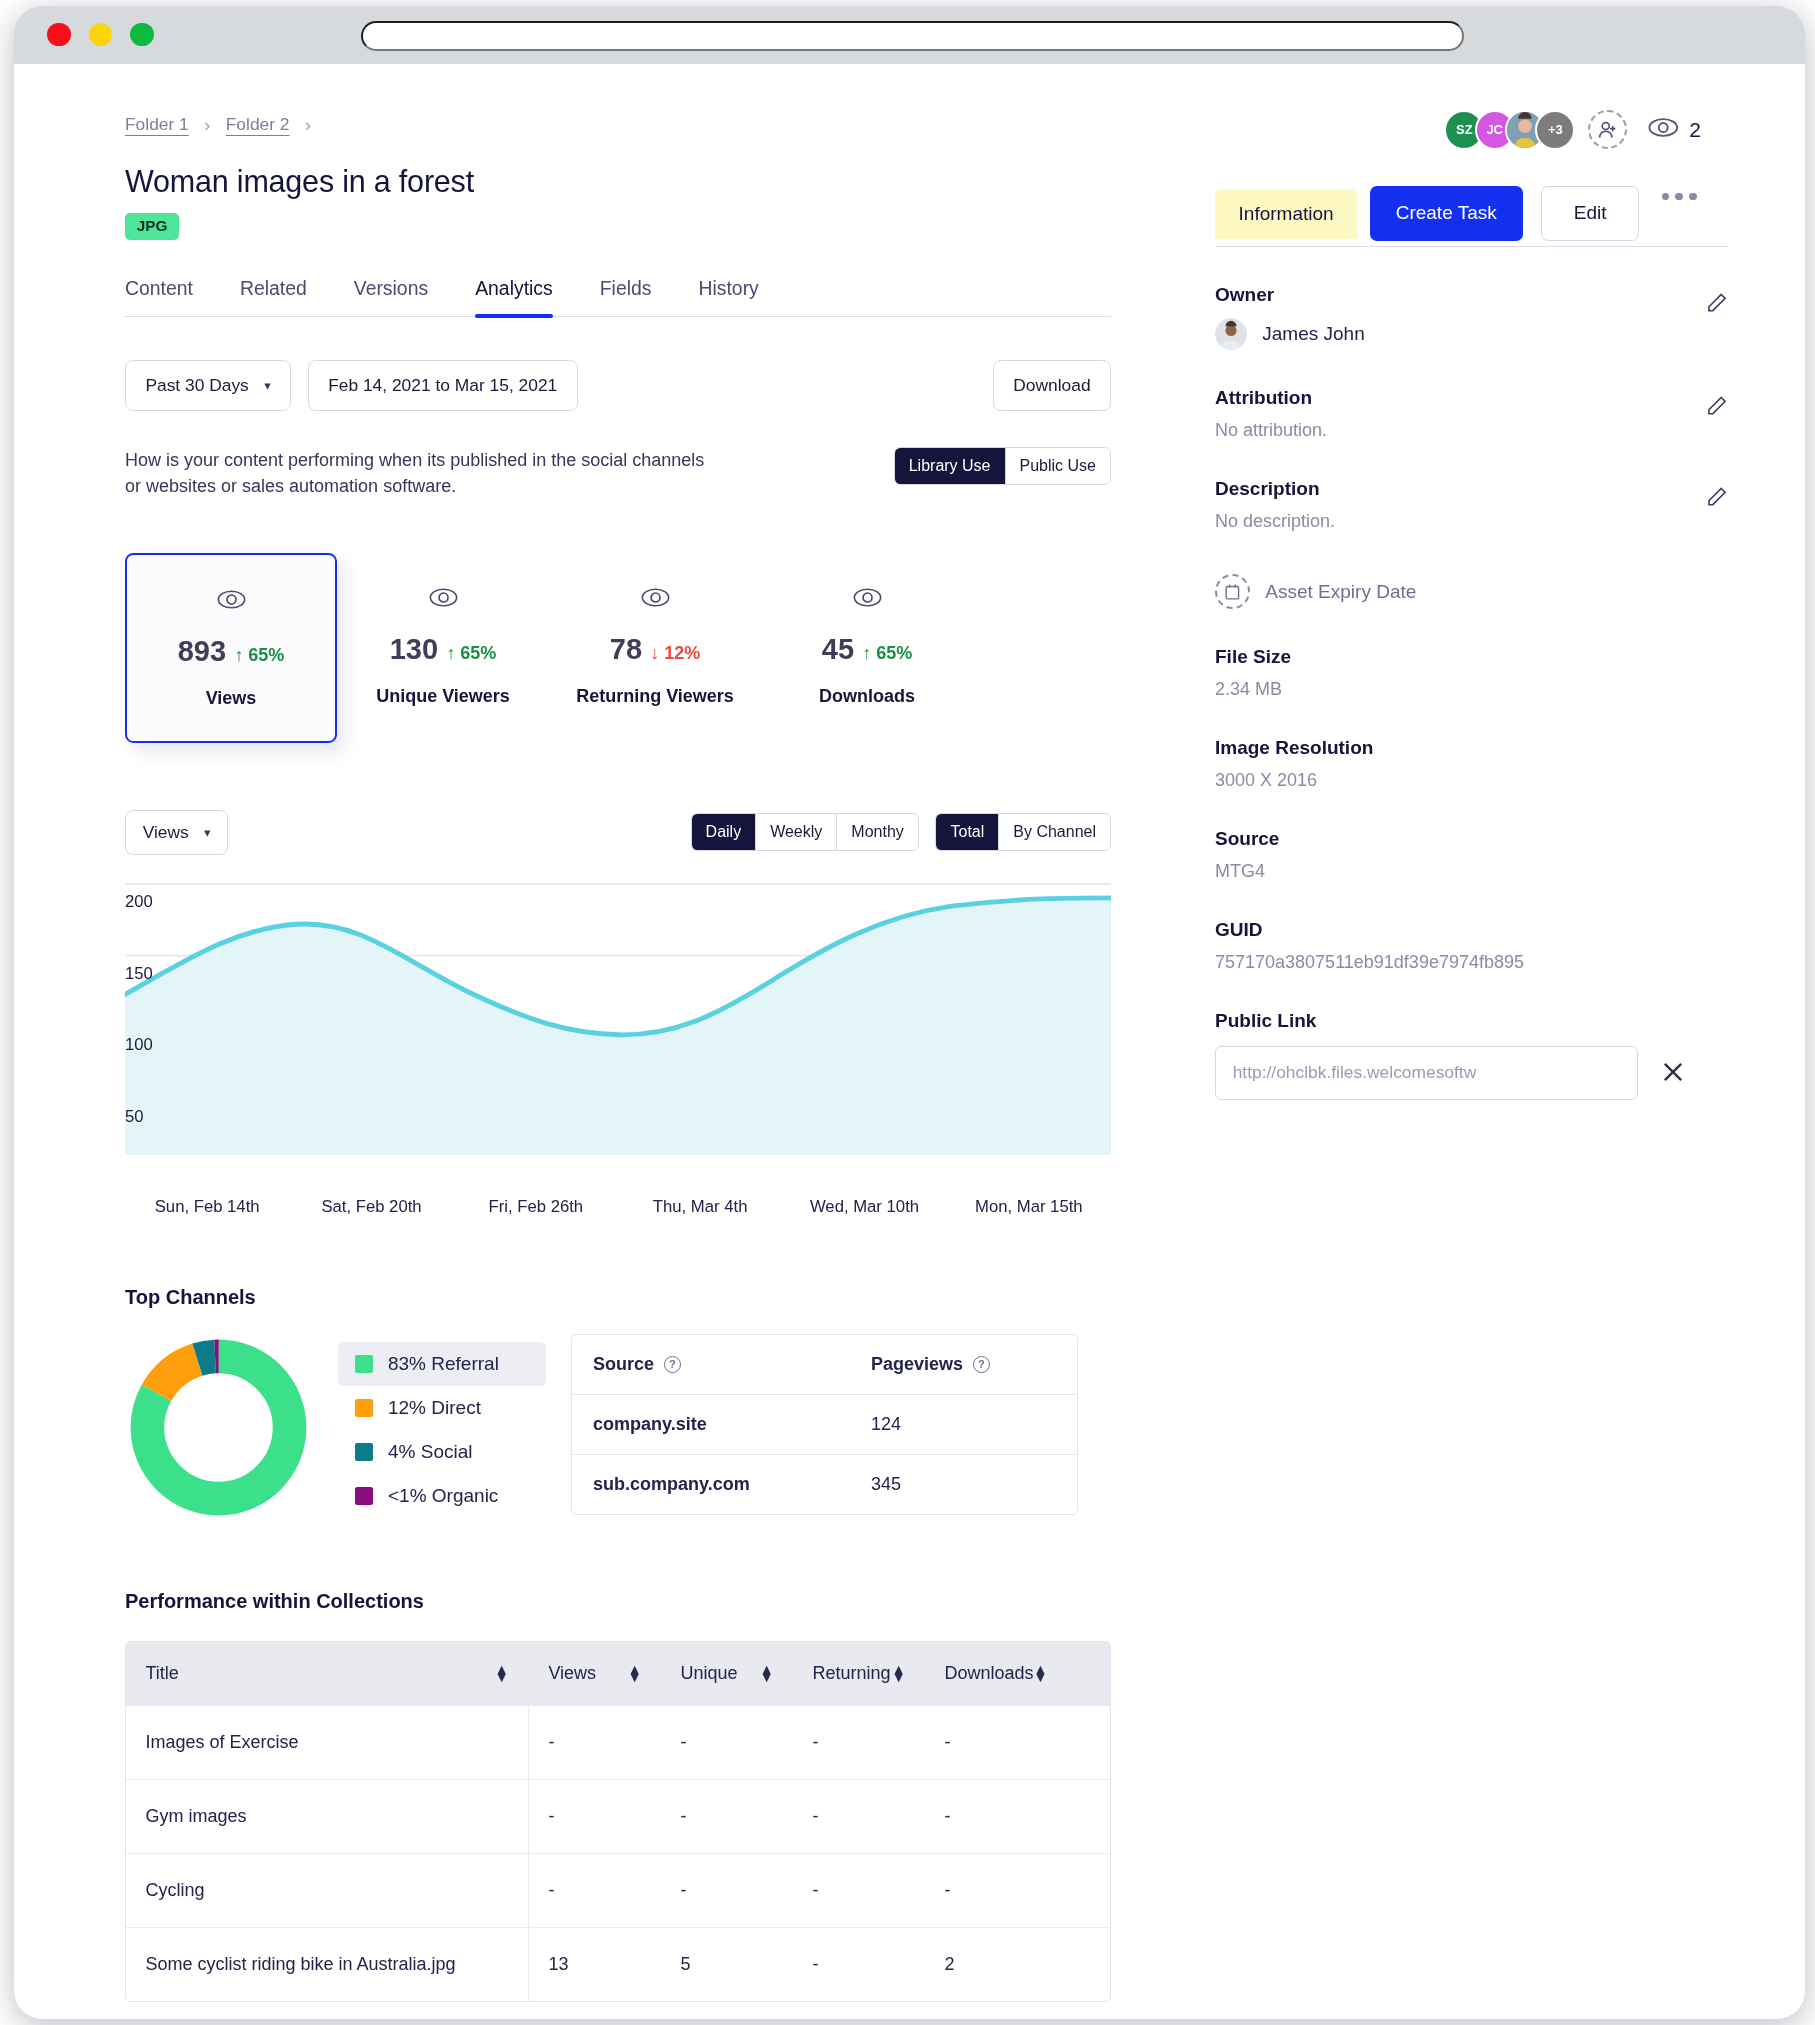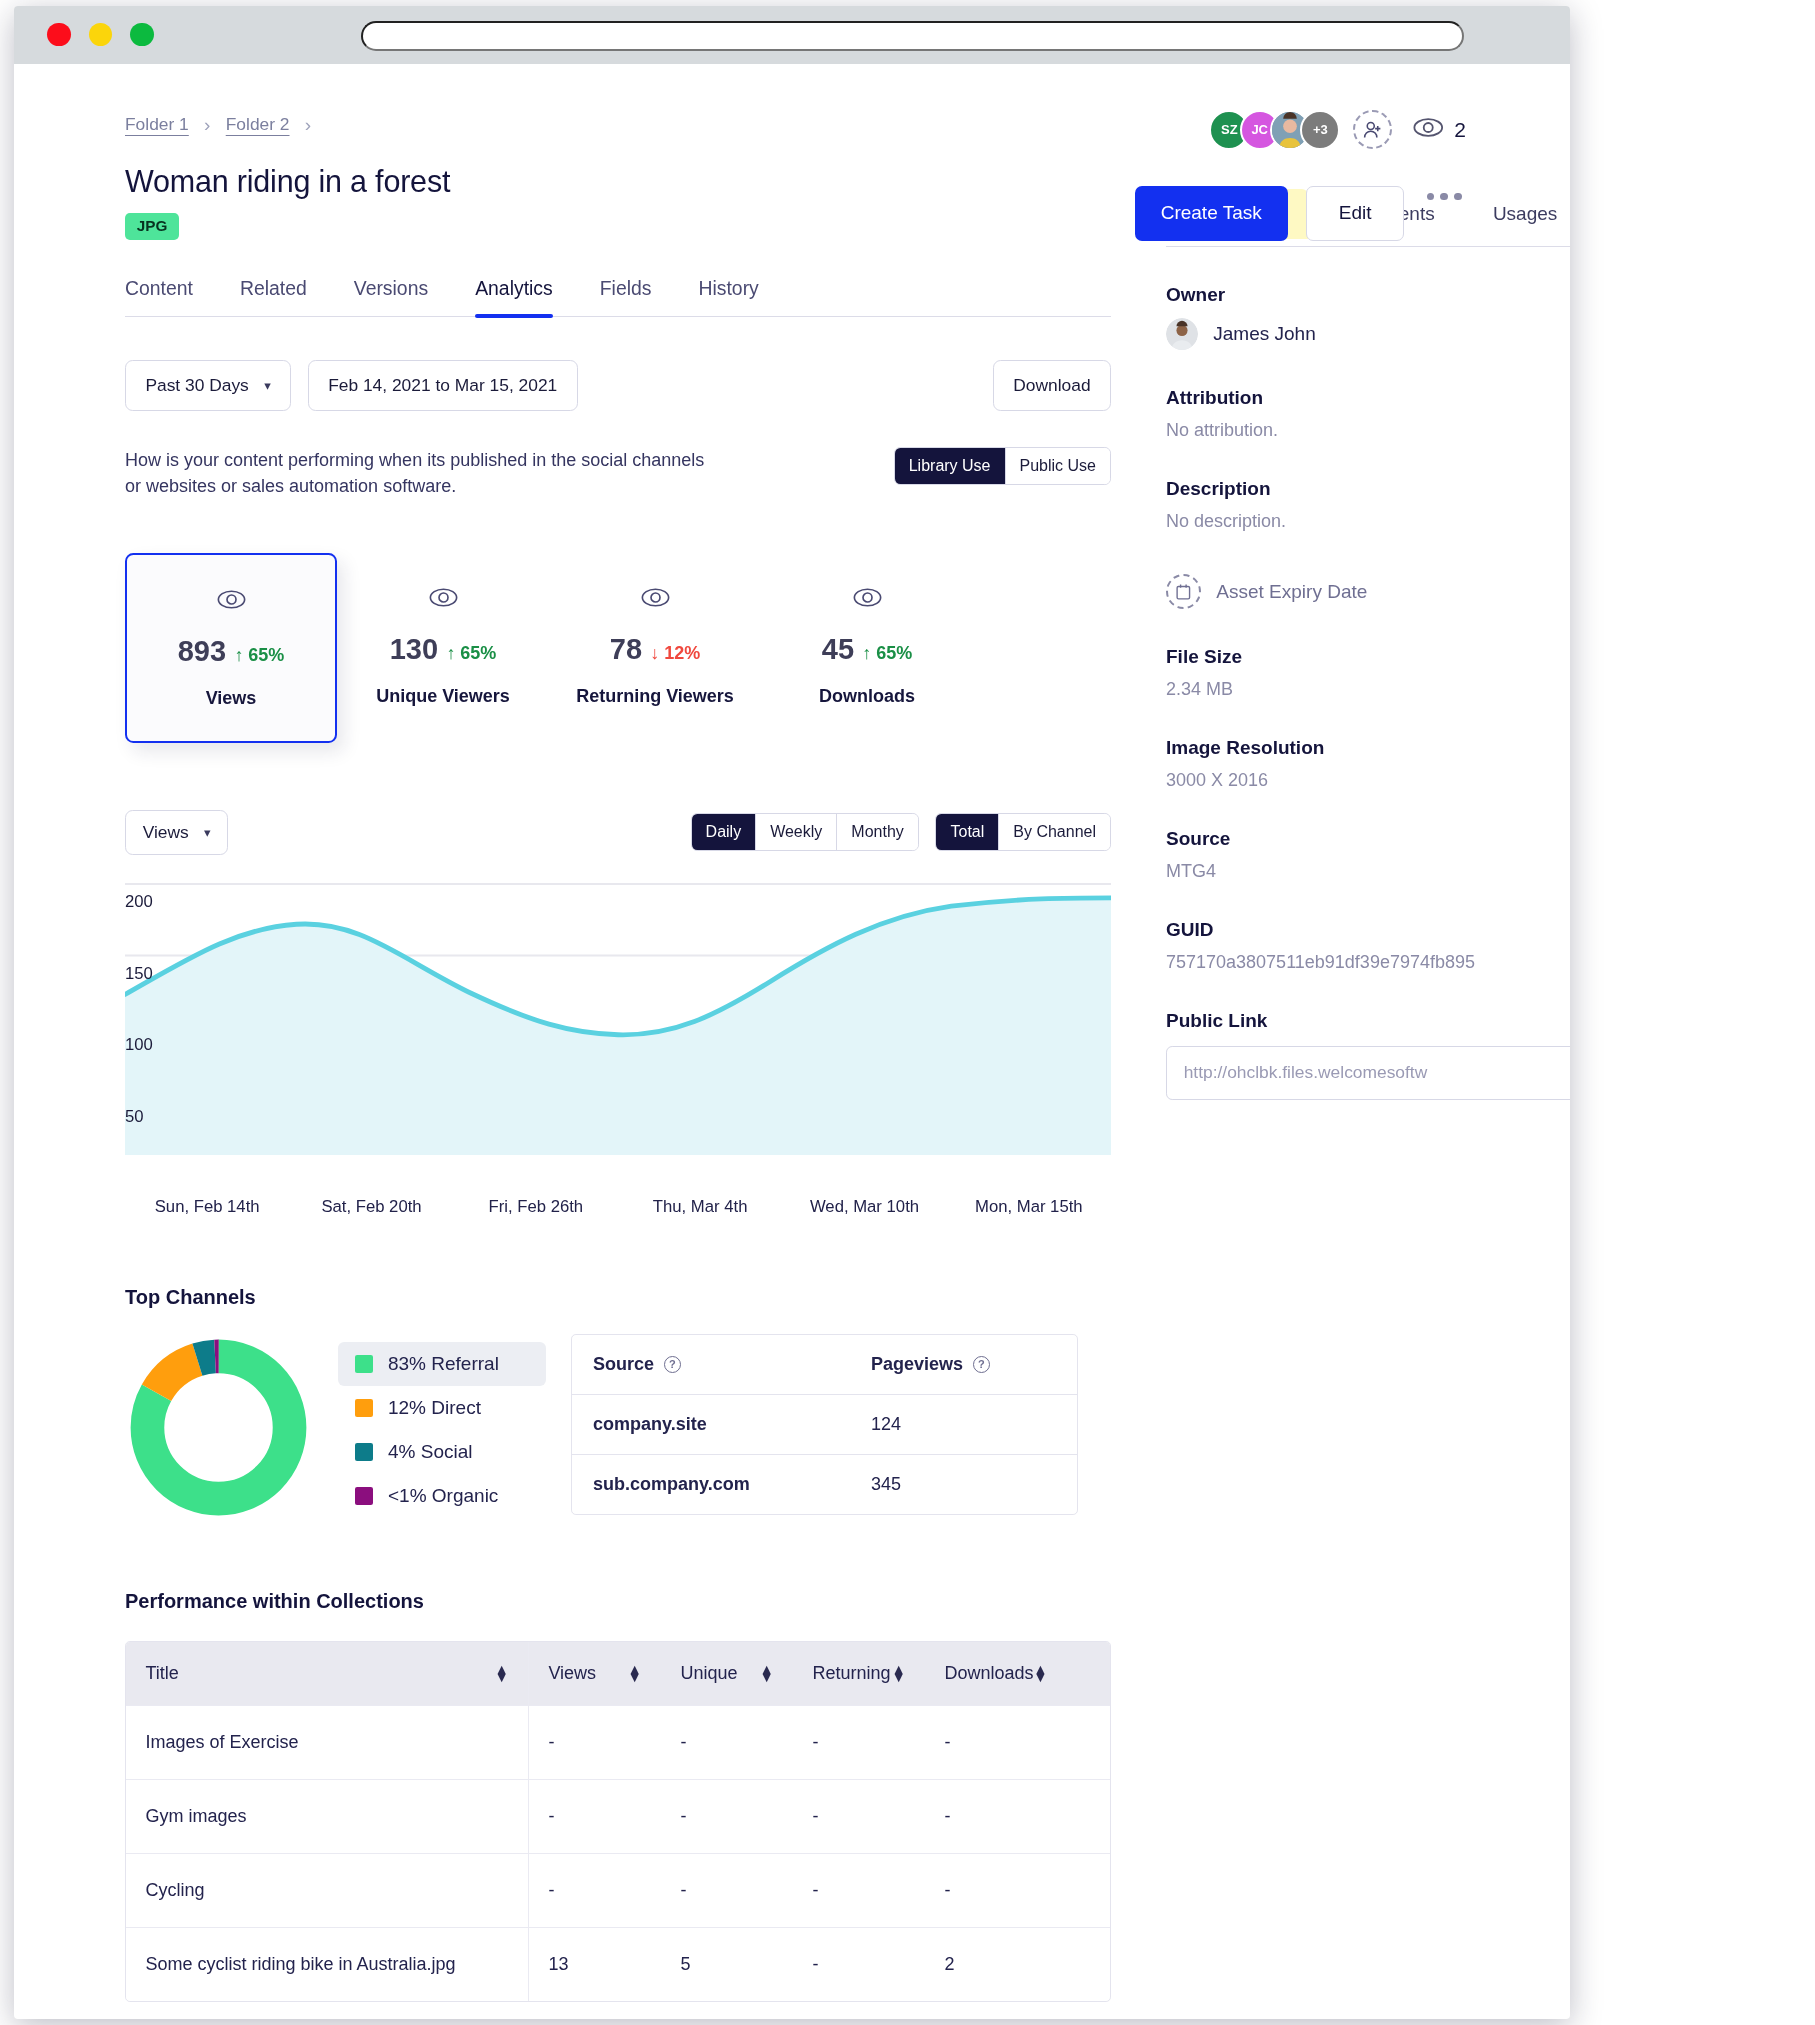--- a/index.html
+++ b/index.html
@@ -6,23 +6,23 @@
   html, body { width: 1816px; height: 2025px; }
   body {
     font-family: "Liberation Sans", sans-serif;
     background: #ffffff;
     color: #1b1b3a;
     overflow: hidden;
   }
   .window {
     position: absolute;
     left: 14px; top: 5.6px;
-    width: 1556px; height: 2013px;
+    width: 1791px; height: 2013px;
     background: #ffffff;
-    border-radius: 4px;
+    border-radius: 28px;
     box-shadow: 0 7px 32px rgba(20,20,50,0.28);
     overflow: hidden;
   }
   
   .chrome {
     height: 58px;
     background: #d6dadd;
     display: flex; align-items: center;
     padding: 0 33px;
     position: relative;
@@ -195,21 +195,21 @@
 
     <div class="main">
 
       <div class="crumbs">
         <span class="crumb">Folder 1</span>
         <span class="crumb-sep">›</span>
         <span class="crumb">Folder 2</span>
         <span class="crumb-sep">›</span>
       </div>
 
-      <h1 class="title">Woman riding in a forest</h1>
+      <h1 class="title">Woman images in a forest</h1>
       <span class="badge-jpg">JPG</span>
 
       <div class="tabs">
         <div class="tab">Content</div>
         <div class="tab">Related</div>
         <div class="tab">Versions</div>
         <div class="tab active">Analytics</div>
         <div class="tab">Fields</div>
         <div class="tab">History</div>
       </div>

